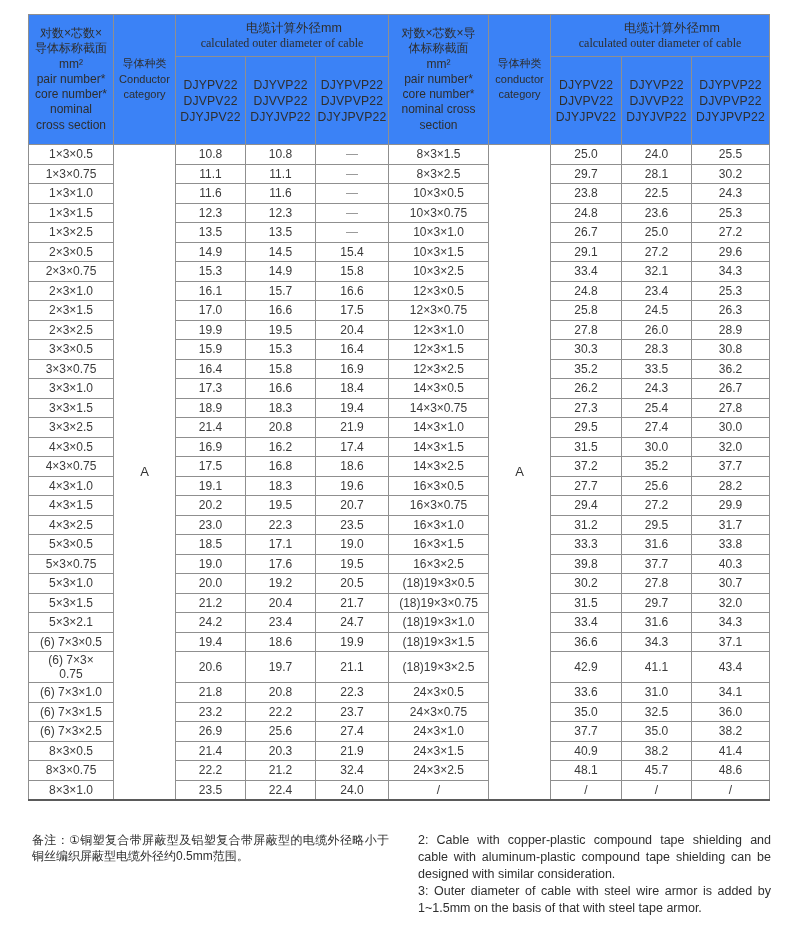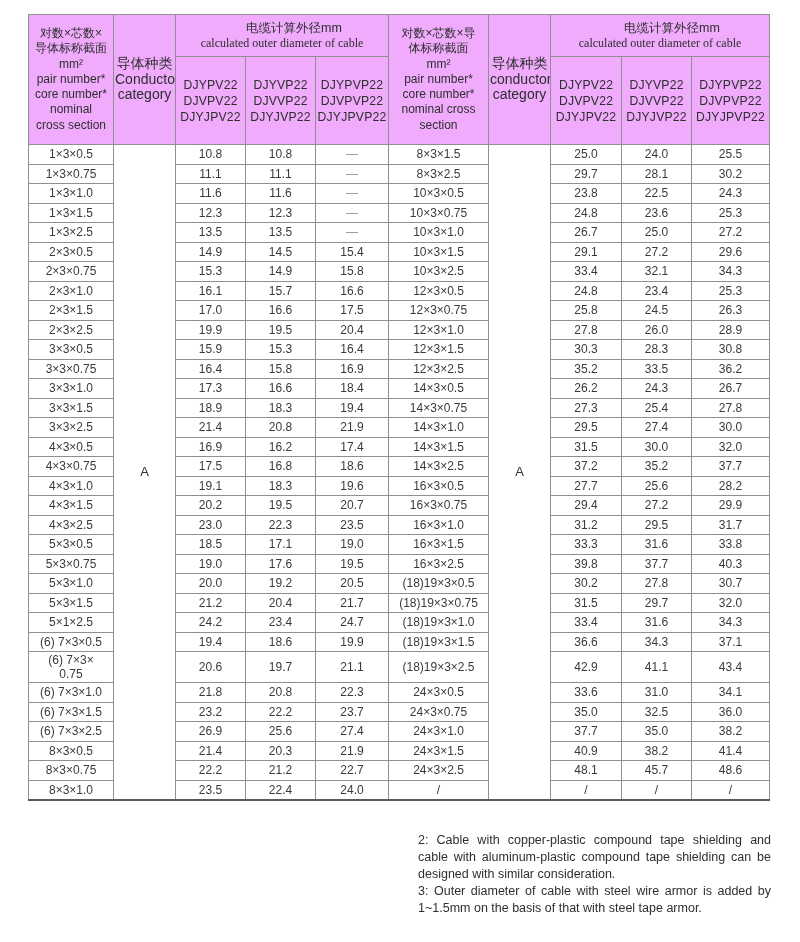--- a/index.html
+++ b/index.html
@@ -22,27 +22,27 @@
     border-bottom:2px solid #5a5a5a;
   }
   table.spec th, table.spec td {
     border:1px solid #8f8f8f;
     text-align:center;
     vertical-align:middle;
     padding:1px 1px;
     overflow:hidden;
   }
   thead th {
-    background:#f0abfc;
+    background:#3b82f6;
     font-weight:normal;
     font-size:12px;
     color:#2e2e2e;
   }
   th.h-pair div { line-height:15.2px; font-size:12px; }
-  th.h-cond div { line-height:15.5px; font-size:14px; }
+  th.h-cond div { line-height:15.5px; font-size:11px; }
   th.h-diam { height:42px; }
   th.h-diam .cn { font-size:12.5px; line-height:16px;margin-left:24px; }
   th.h-diam .en { font-size:12px; line-height:15px;font-family:Liberation Serif, serif; }
   tr.h-models th { height:88px; }
   tr.h-models div { font-size:12.2px; line-height:16px; letter-spacing:0.2px; }
 
   tbody td {
     font-size:12px;
     height:19.5px;
     line-height:14px;
@@ -401,21 +401,21 @@
           <td class="c-label">5×3×1.5</td>
           <td class="c-val">21.2</td>
           <td class="c-val">20.4</td>
           <td class="c-val">21.7</td>
           <td class="c-label">(18)19×3×0.75</td>
           <td class="c-val">31.5</td>
           <td class="c-val">29.7</td>
           <td class="c-val">32.0</td>
         </tr>
         <tr>
-          <td class="c-label">5×1×2.5</td>
+          <td class="c-label">5×3×2.1</td>
           <td class="c-val">24.2</td>
           <td class="c-val">23.4</td>
           <td class="c-val">24.7</td>
           <td class="c-label">(18)19×3×1.0</td>
           <td class="c-val">33.4</td>
           <td class="c-val">31.6</td>
           <td class="c-val">34.3</td>
         </tr>
         <tr>
           <td class="c-label">(6) 7×3×0.5</td>
@@ -475,41 +475,42 @@
           <td class="c-val">21.9</td>
           <td class="c-label">24×3×1.5</td>
           <td class="c-val">40.9</td>
           <td class="c-val">38.2</td>
           <td class="c-val">41.4</td>
         </tr>
         <tr>
           <td class="c-label">8×3×0.75</td>
           <td class="c-val">22.2</td>
           <td class="c-val">21.2</td>
-          <td class="c-val">22.7</td>
+          <td class="c-val">32.4</td>
           <td class="c-label">24×3×2.5</td>
           <td class="c-val">48.1</td>
           <td class="c-val">45.7</td>
           <td class="c-val">48.6</td>
         </tr>
         <tr>
           <td class="c-label">8×3×1.0</td>
           <td class="c-val">23.5</td>
           <td class="c-val">22.4</td>
           <td class="c-val">24.0</td>
           <td class="c-label">/</td>
           <td class="c-val">/</td>
           <td class="c-val">/</td>
           <td class="c-val">/</td>
         </tr>
       </tbody>
   </table>
 
   <div class="notes">
     <div class="notes-cn">
+      <p>备注：①铜塑复合带屏蔽型及铝塑复合带屏蔽型的电缆外径略小于铜丝编织屏蔽型电缆外径约0.5mm范围。</p>
     </div>
     <div class="notes-en">
       <p>2: Cable with copper-plastic compound tape shielding and cable with aluminum-plastic compound tape shielding can be designed with similar consideration.</p>
       <p>3: Outer diameter of cable with steel wire armor is added by 1~1.5mm on the basis of that with steel tape armor.</p>
     </div>
   </div>
 
 </div>
 
 </body></html>

